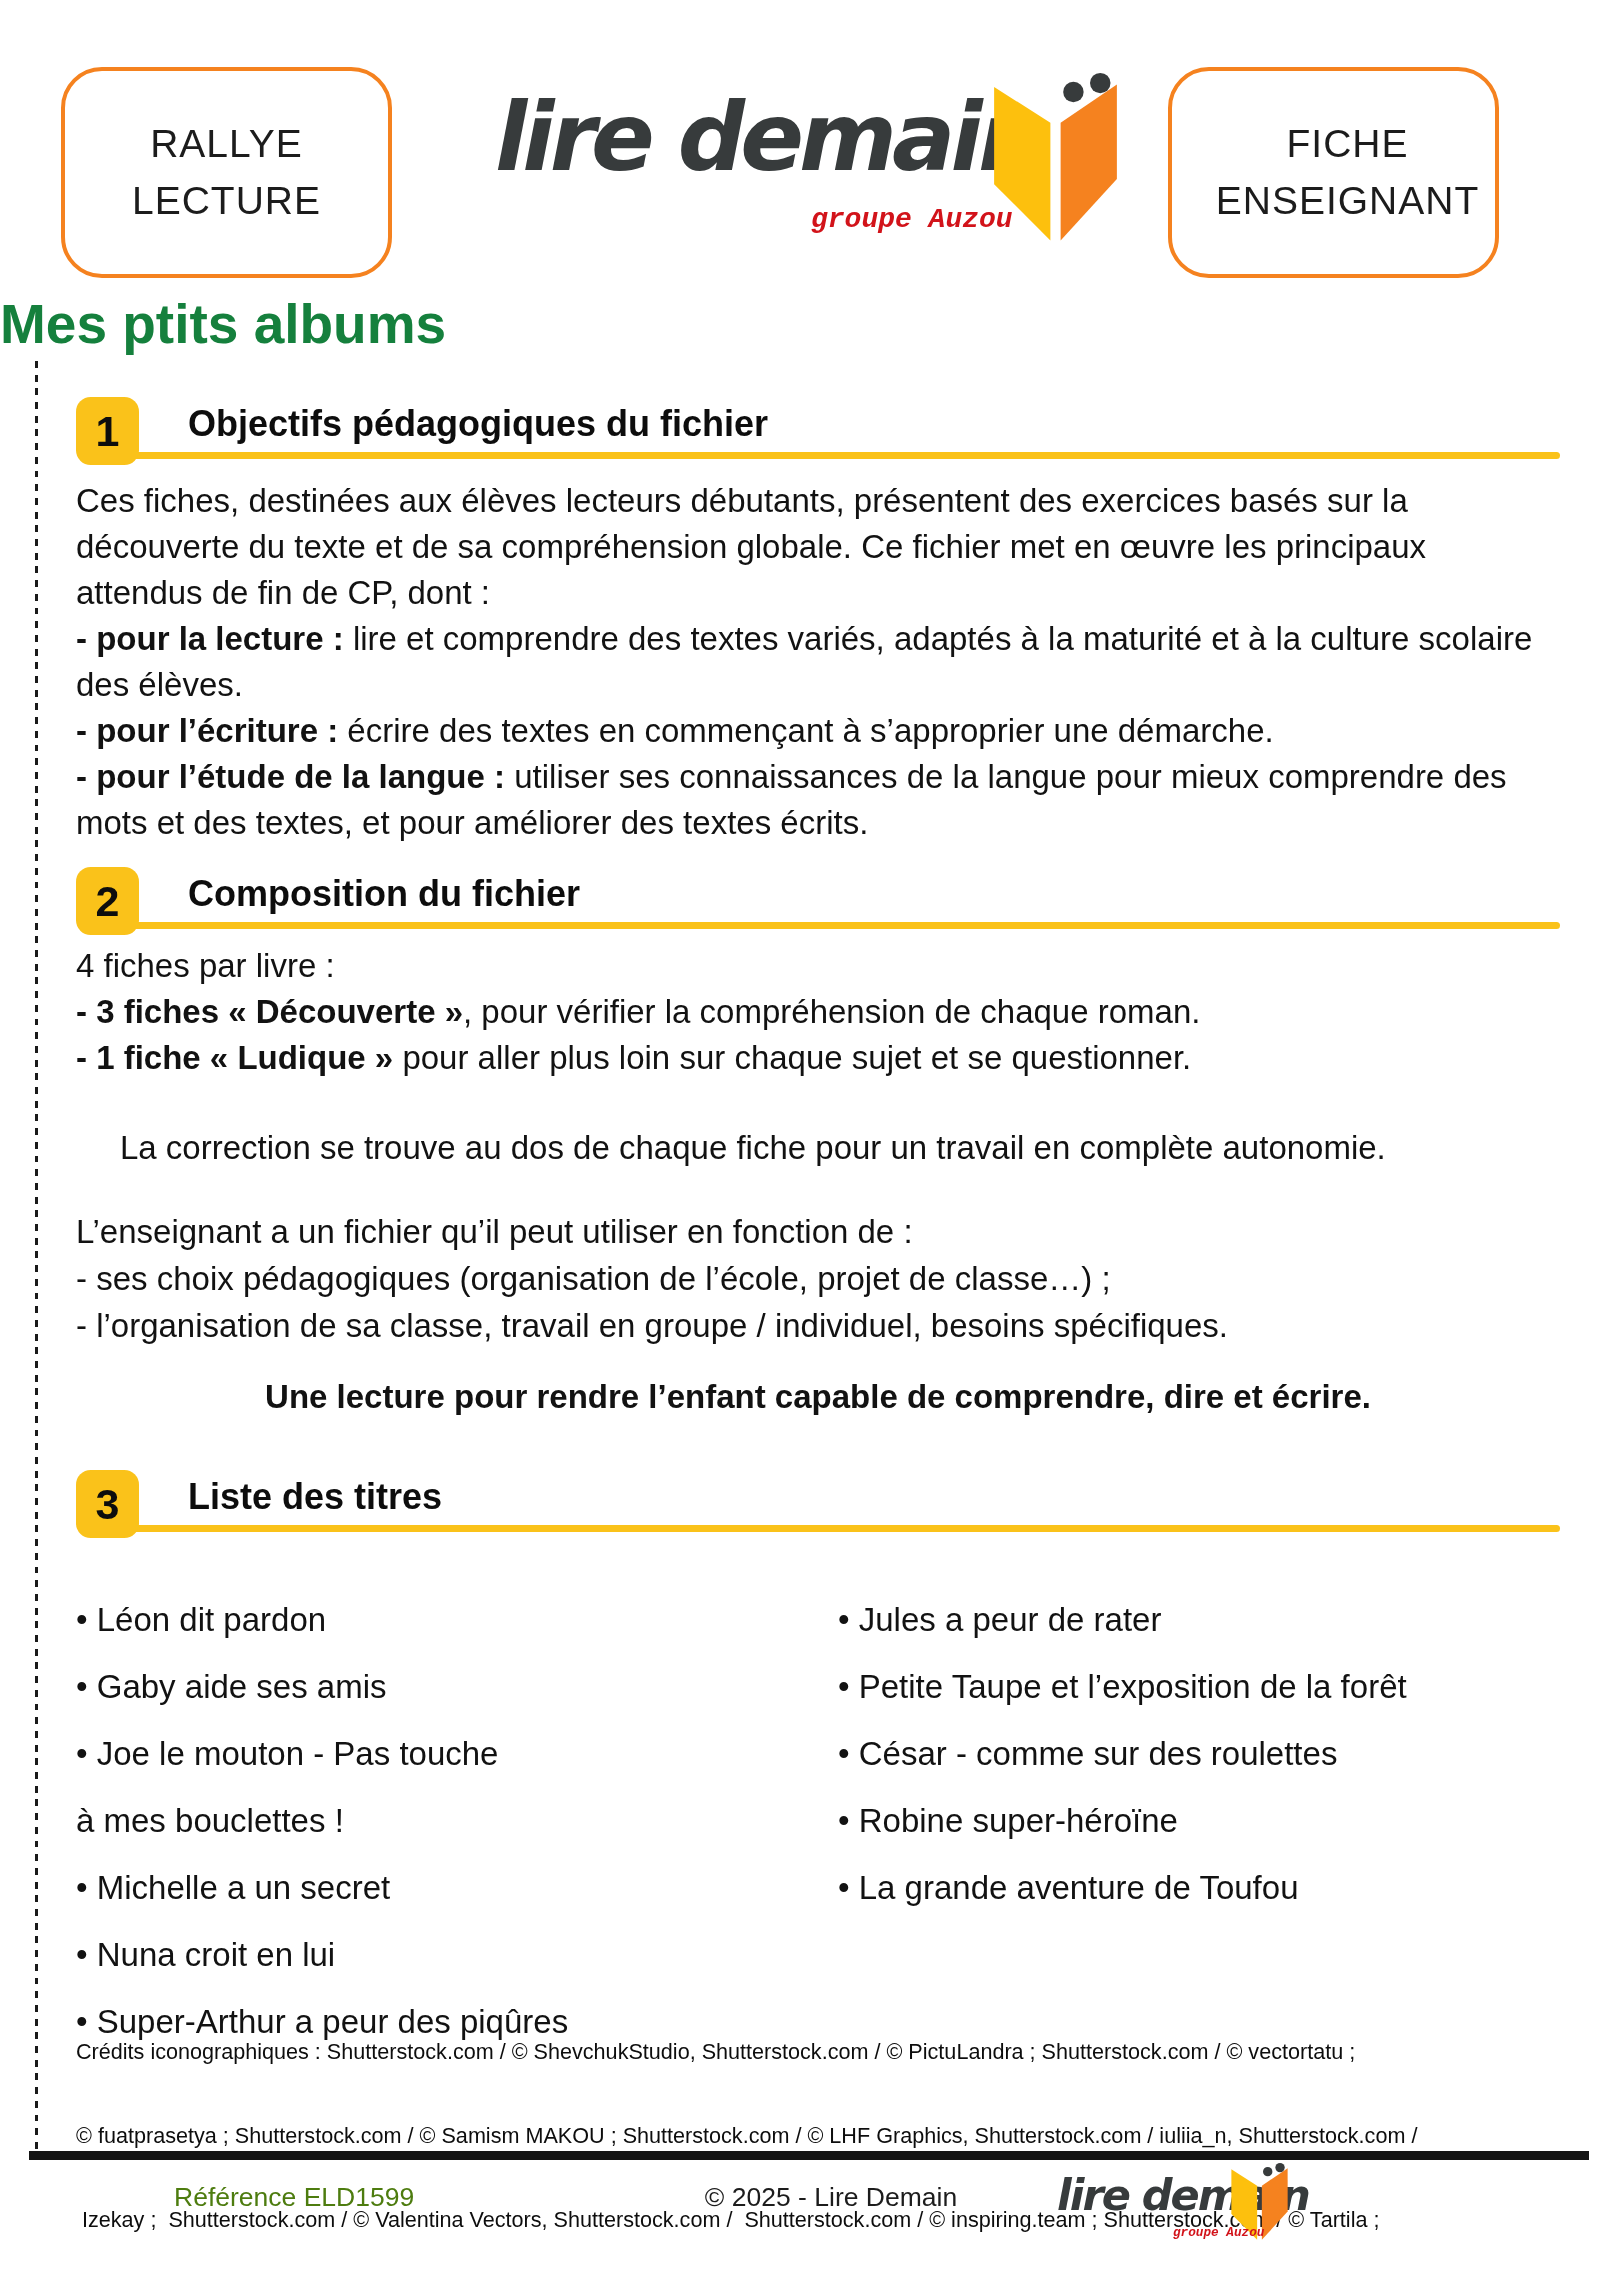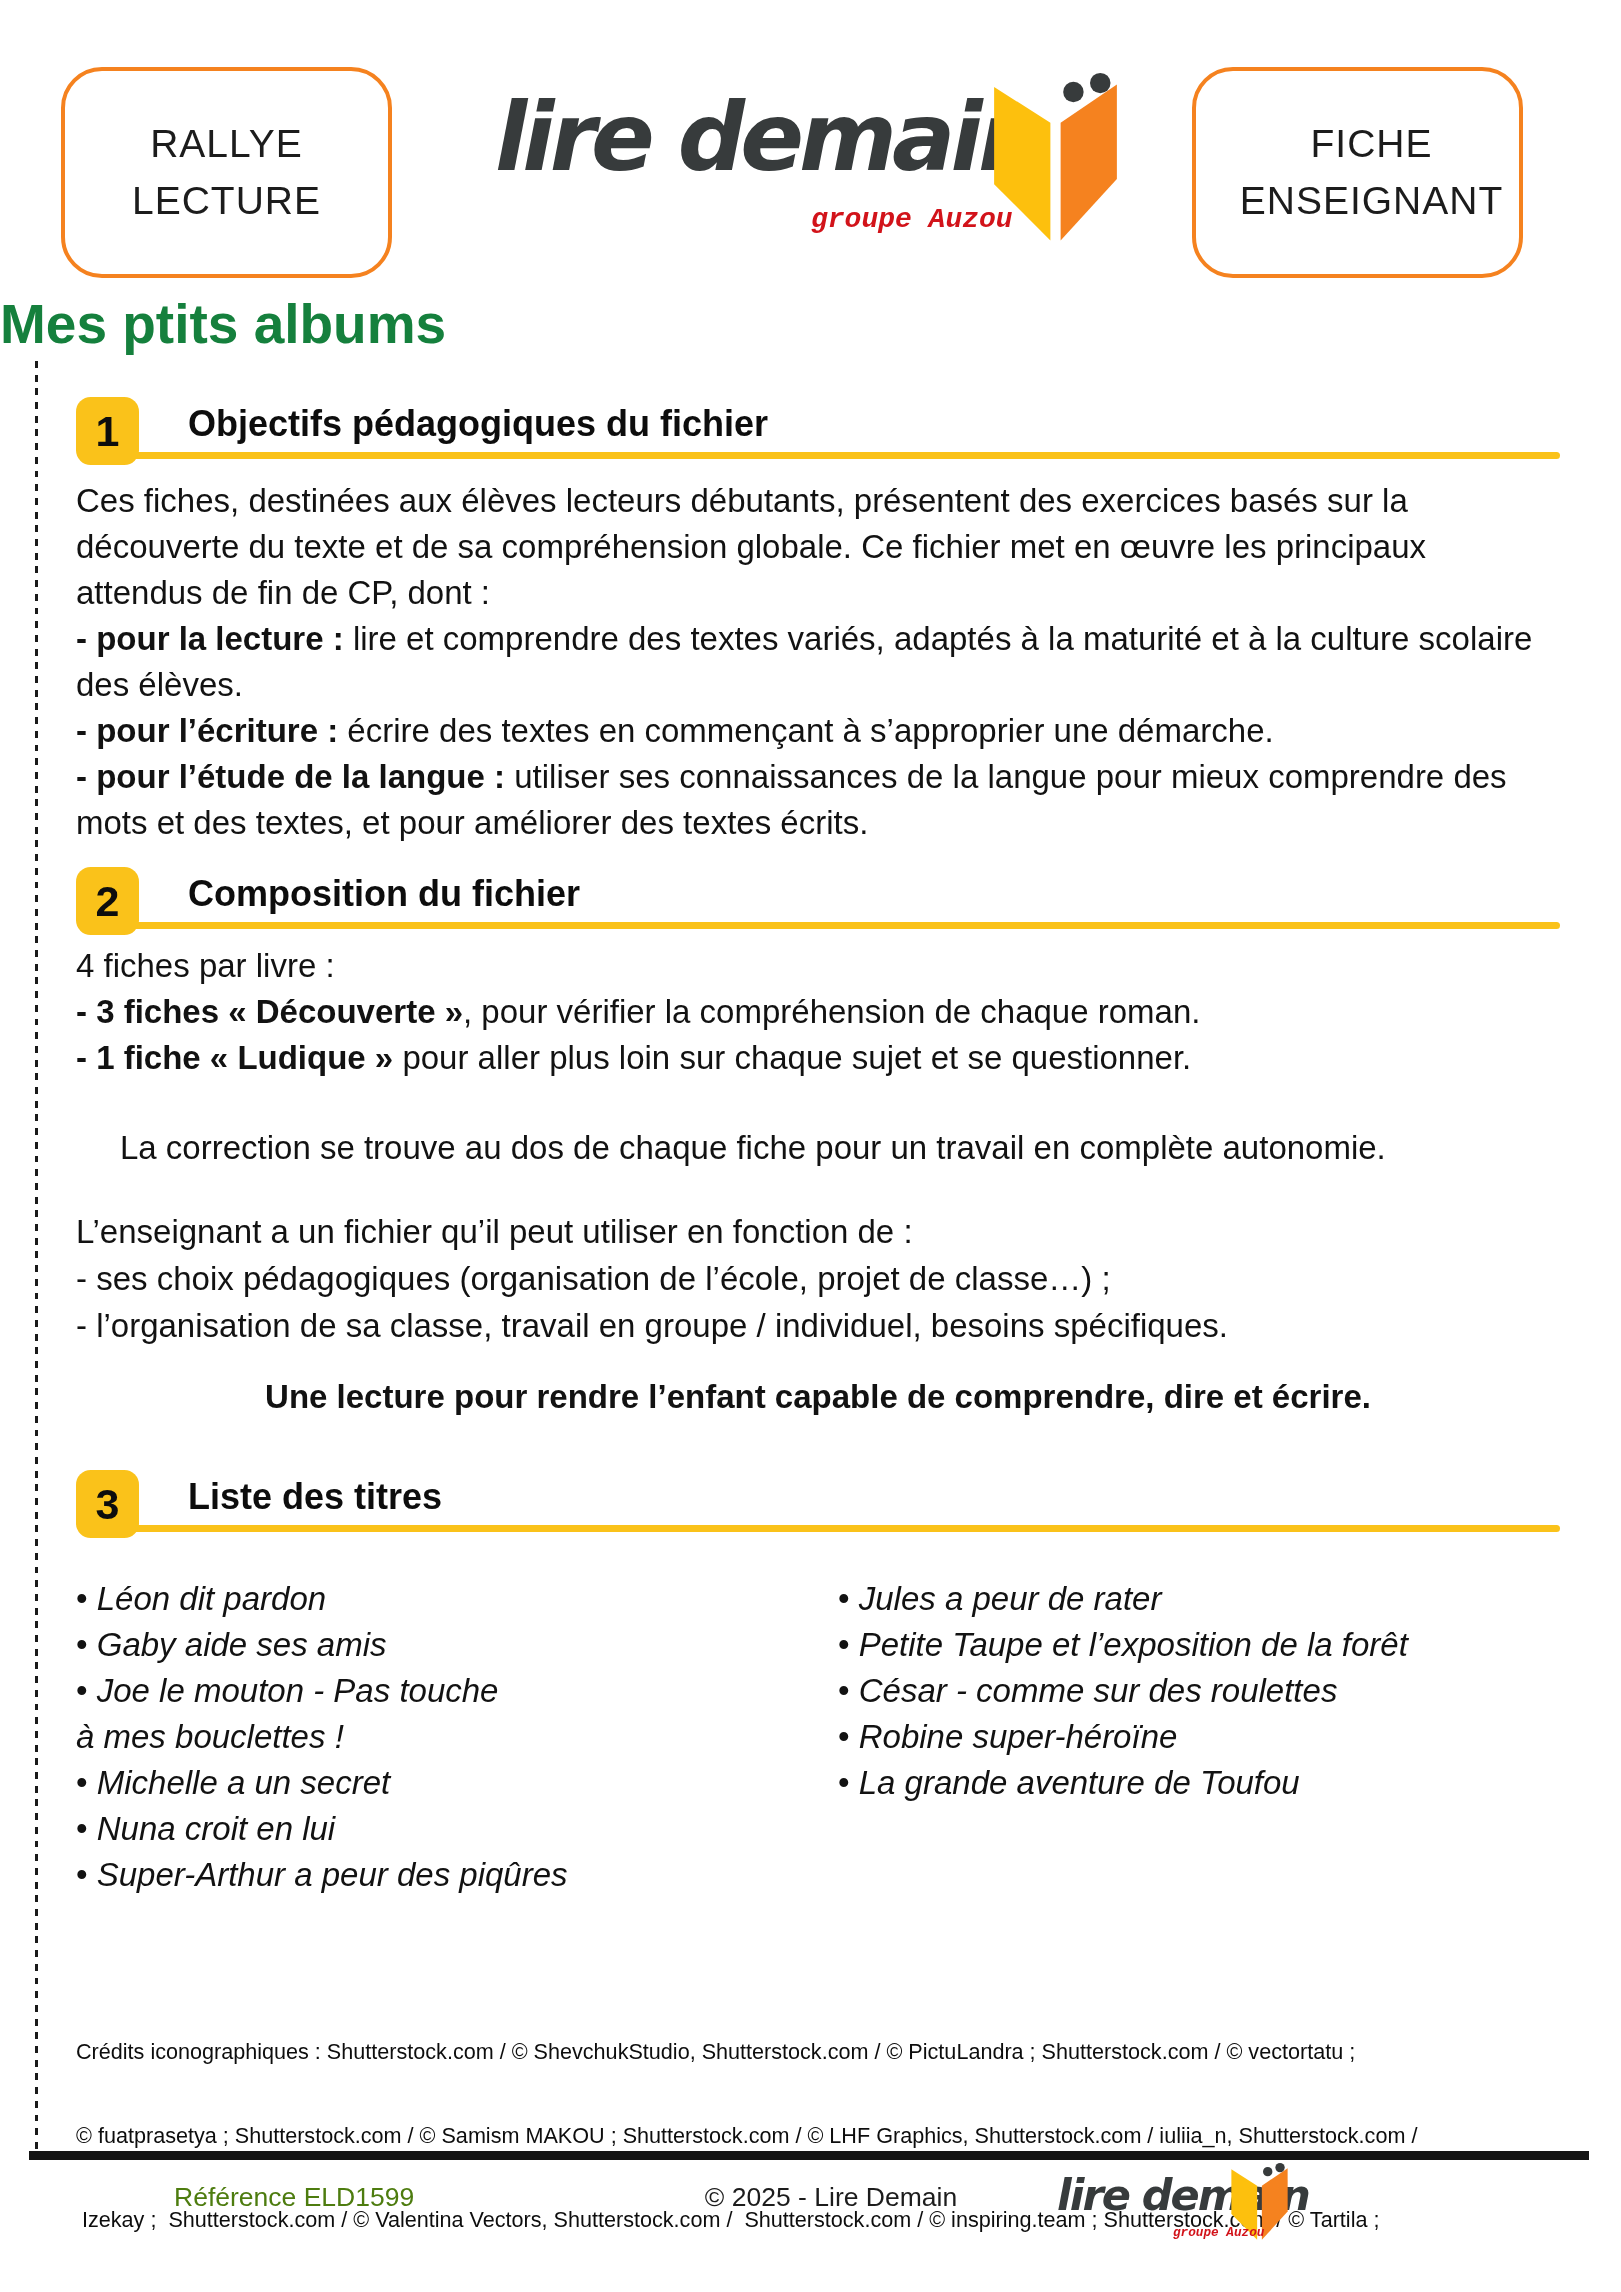--- a/index.html
+++ b/index.html
@@ -18,21 +18,21 @@
     font-family:"Liberation Sans",sans-serif;overflow:hidden;
   }
   
   .badge{
     position:absolute;top:67px;width:331px;height:211px;
     border:4.9px solid var(--orange);border-radius:41px;background:#fff;
     display:flex;flex-direction:column;justify-content:center;align-items:center;
     font-size:39px;line-height:1.45;letter-spacing:1px;color:#1c1c1c;text-align:center;
   }
   .badge-left{left:61px;}
-  .badge-right{left:1192px;padding-left:28px;}
+  .badge-right{left:1168px;padding-left:28px;}
   
   .logo{position:absolute;}
   .logo-main{left:495px;top:61px;width:627px;height:196px;}
   .logo .logo-text{
     position:absolute;left:0;top:21.6px;
     font-family:"DejaVu Sans",sans-serif;font-style:italic;font-weight:bold;
     color:var(--logo-dark);letter-spacing:-4.9px;white-space:nowrap;
   }
   .logo-main .logo-text{font-size:94px;}
   .logo .logo-book{position:absolute;}
@@ -77,21 +77,21 @@
   .blk-compo{top:943px;}
   .blk-correction{top:1125px;margin-left:44px;}
   .blk-usage{top:1208px;line-height:47px;}
   .blk-highlight{top:1374px;text-align:center;font-weight:bold;}
   
   .titles{position:absolute;left:76px;top:1576px;width:1484px;display:flex;}
   .titles ul{list-style:none;}
   .titles .col-left{width:762px;flex:0 0 762px;}
   .titles .col-right{flex:1;}
   .titles li{
-    font-style:italic;font-size:33px;line-height:46px;color:var(--ink);
+    font-size:33px;line-height:46px;color:var(--ink);margin-top:21px;
   }
   .titles li::before{content:"\2022\00A0";font-style:normal;}
   .titles li.no-bullet::before{content:"";}
   
   .credits{
     position:absolute;left:76px;top:1982px;width:1480px;
     font-size:21.6px;line-height:28px;color:#0d0d0d;white-space:pre-wrap;
   }
   
   .black-bar{position:absolute;left:29px;top:2151px;width:1560px;height:8.8px;background:#141414;}

